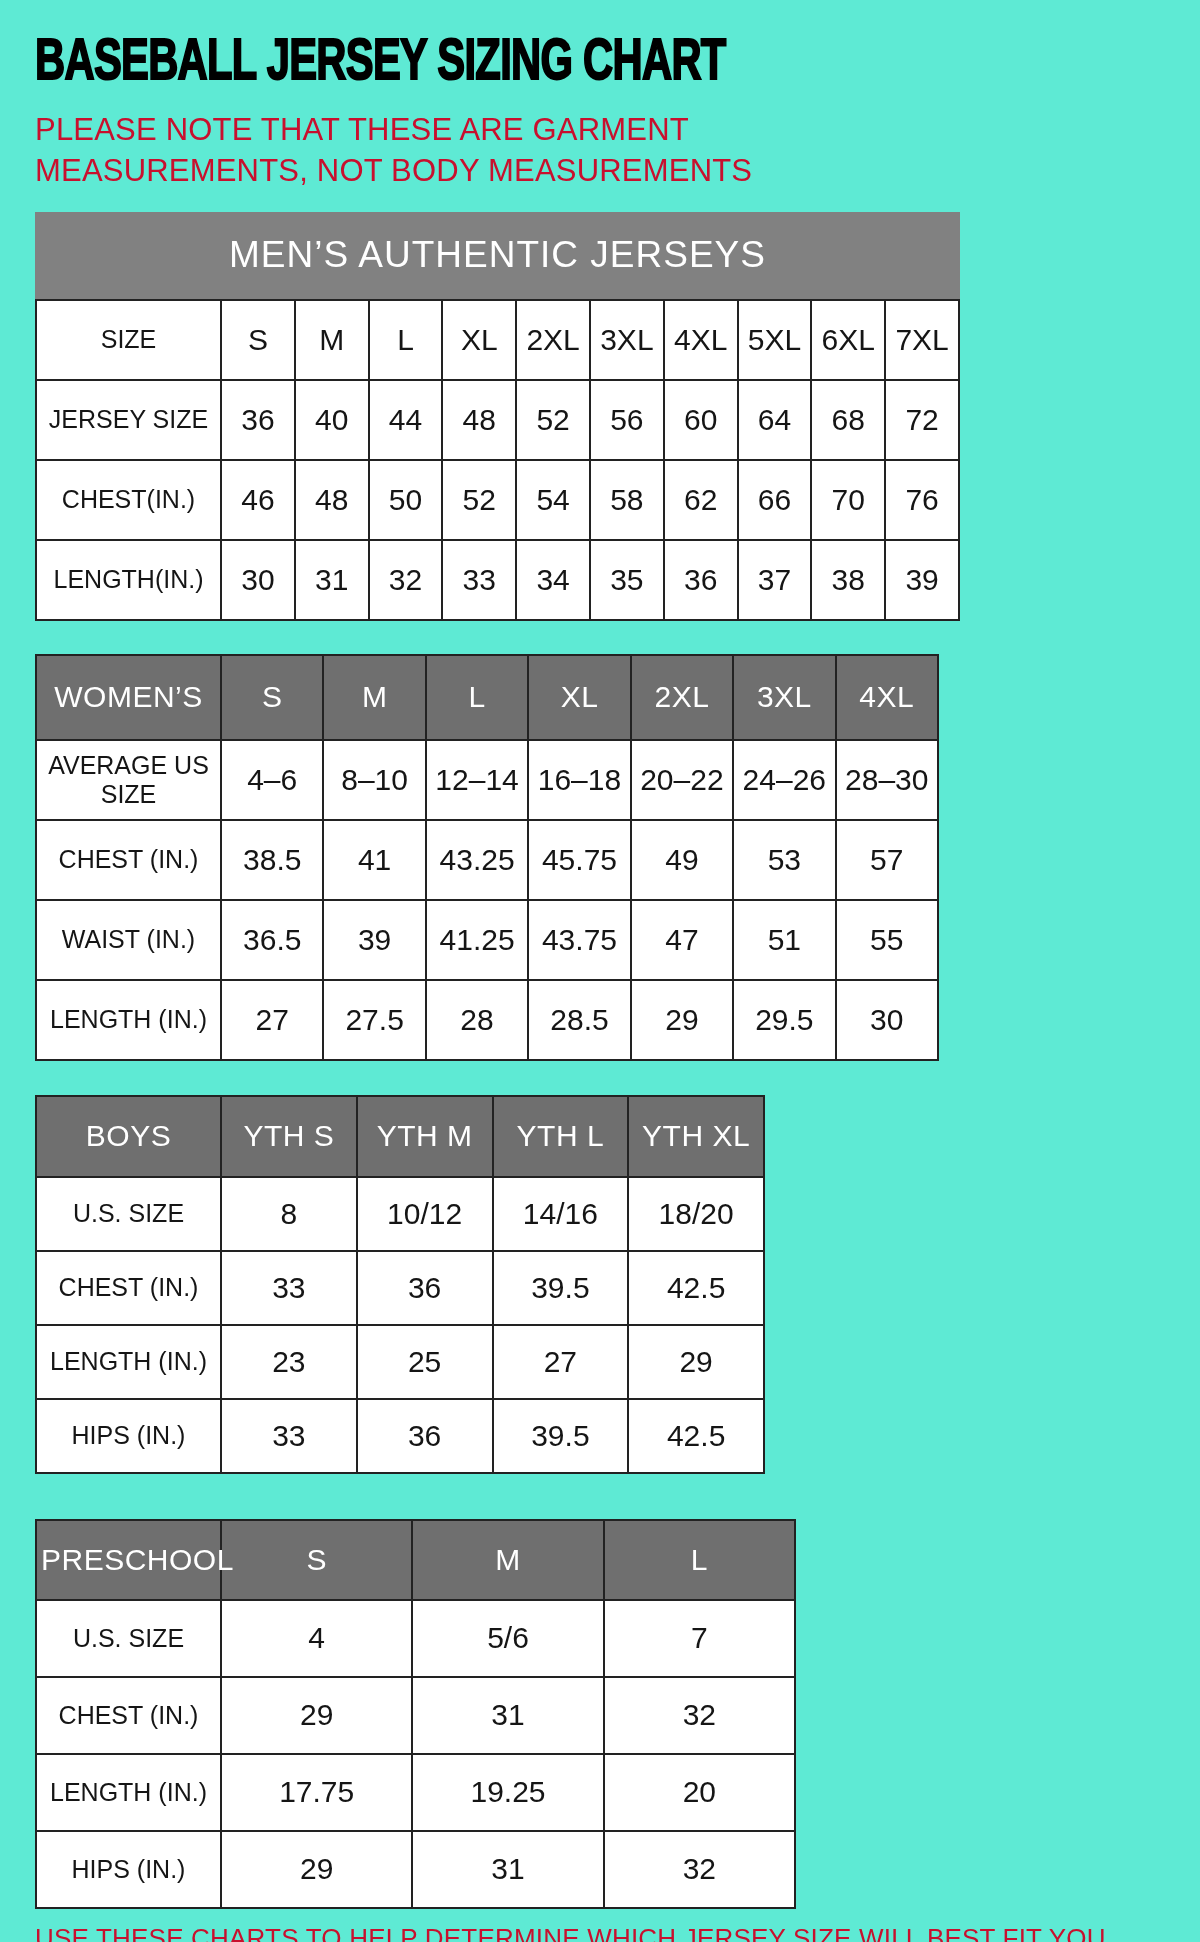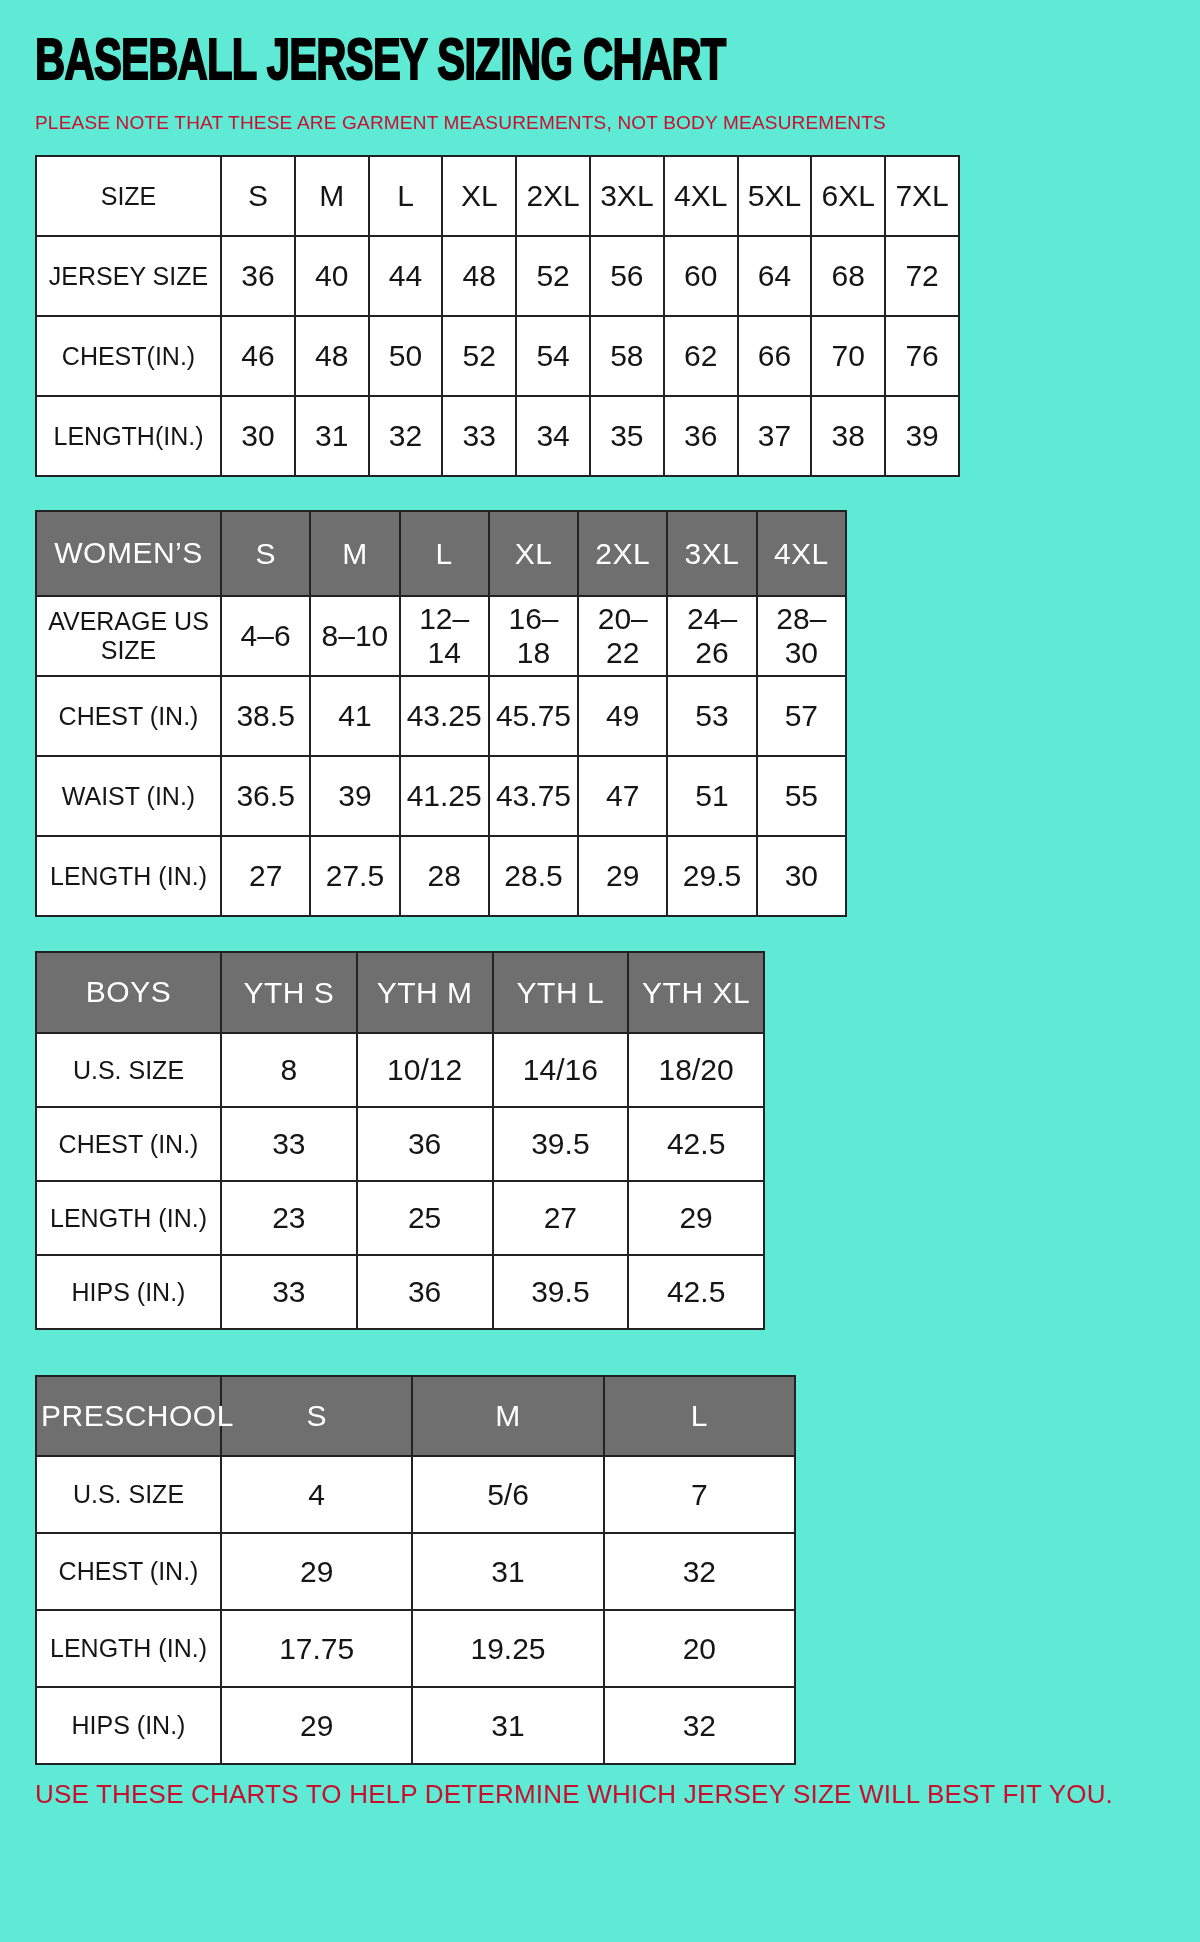--- a/index.html
+++ b/index.html
@@ -26,28 +26,28 @@
     color: #000;
     letter-spacing: -1px;
     -webkit-text-stroke: 2px #000;
     transform: scaleX(0.72);
     transform-origin: left center;
     white-space: nowrap;
   }
   .note {
     margin: 22px 0 0 0;
     max-width: 870px;
-    font-size: 19px;
+    font-size: 31px;
     line-height: 1.32;
     color: var(--red);
     letter-spacing: 0.2px;
   }
   .tbl-section { position: relative; }
   .sec-men { margin-top: 20px; width: 925px; }
-  .sec-women { margin-top: 33px; width: 812px; }
+  .sec-women { margin-top: 33px; width: 904px; }
   .sec-boys { margin-top: 34px; width: 730px; }
   .sec-preschool { margin-top: 45px; width: 761px; border-radius: 31px; }
 
   .banner {
     width: 100%;
     height: 87px;
     background: var(--banner-gray);
     color: #ffffff;
     font-size: 37px;
     letter-spacing: 1px;
@@ -95,20 +95,21 @@
 </head>
 <body>
 
 <div class="page">
 
   <h1 class="title">BASEBALL JERSEY SIZING CHART</h1>
 
   <p class="note">PLEASE NOTE THAT THESE ARE GARMENT MEASUREMENTS, NOT BODY MEASUREMENTS</p>
 
   <div class="tbl-section sec-men">
+    <div class="banner">MEN’S AUTHENTIC JERSEYS</div>
     <table>
         <colgroup>
           <col style="width: 185px;">
           <col>
           <col>
           <col>
           <col>
           <col>
           <col>
           <col>

